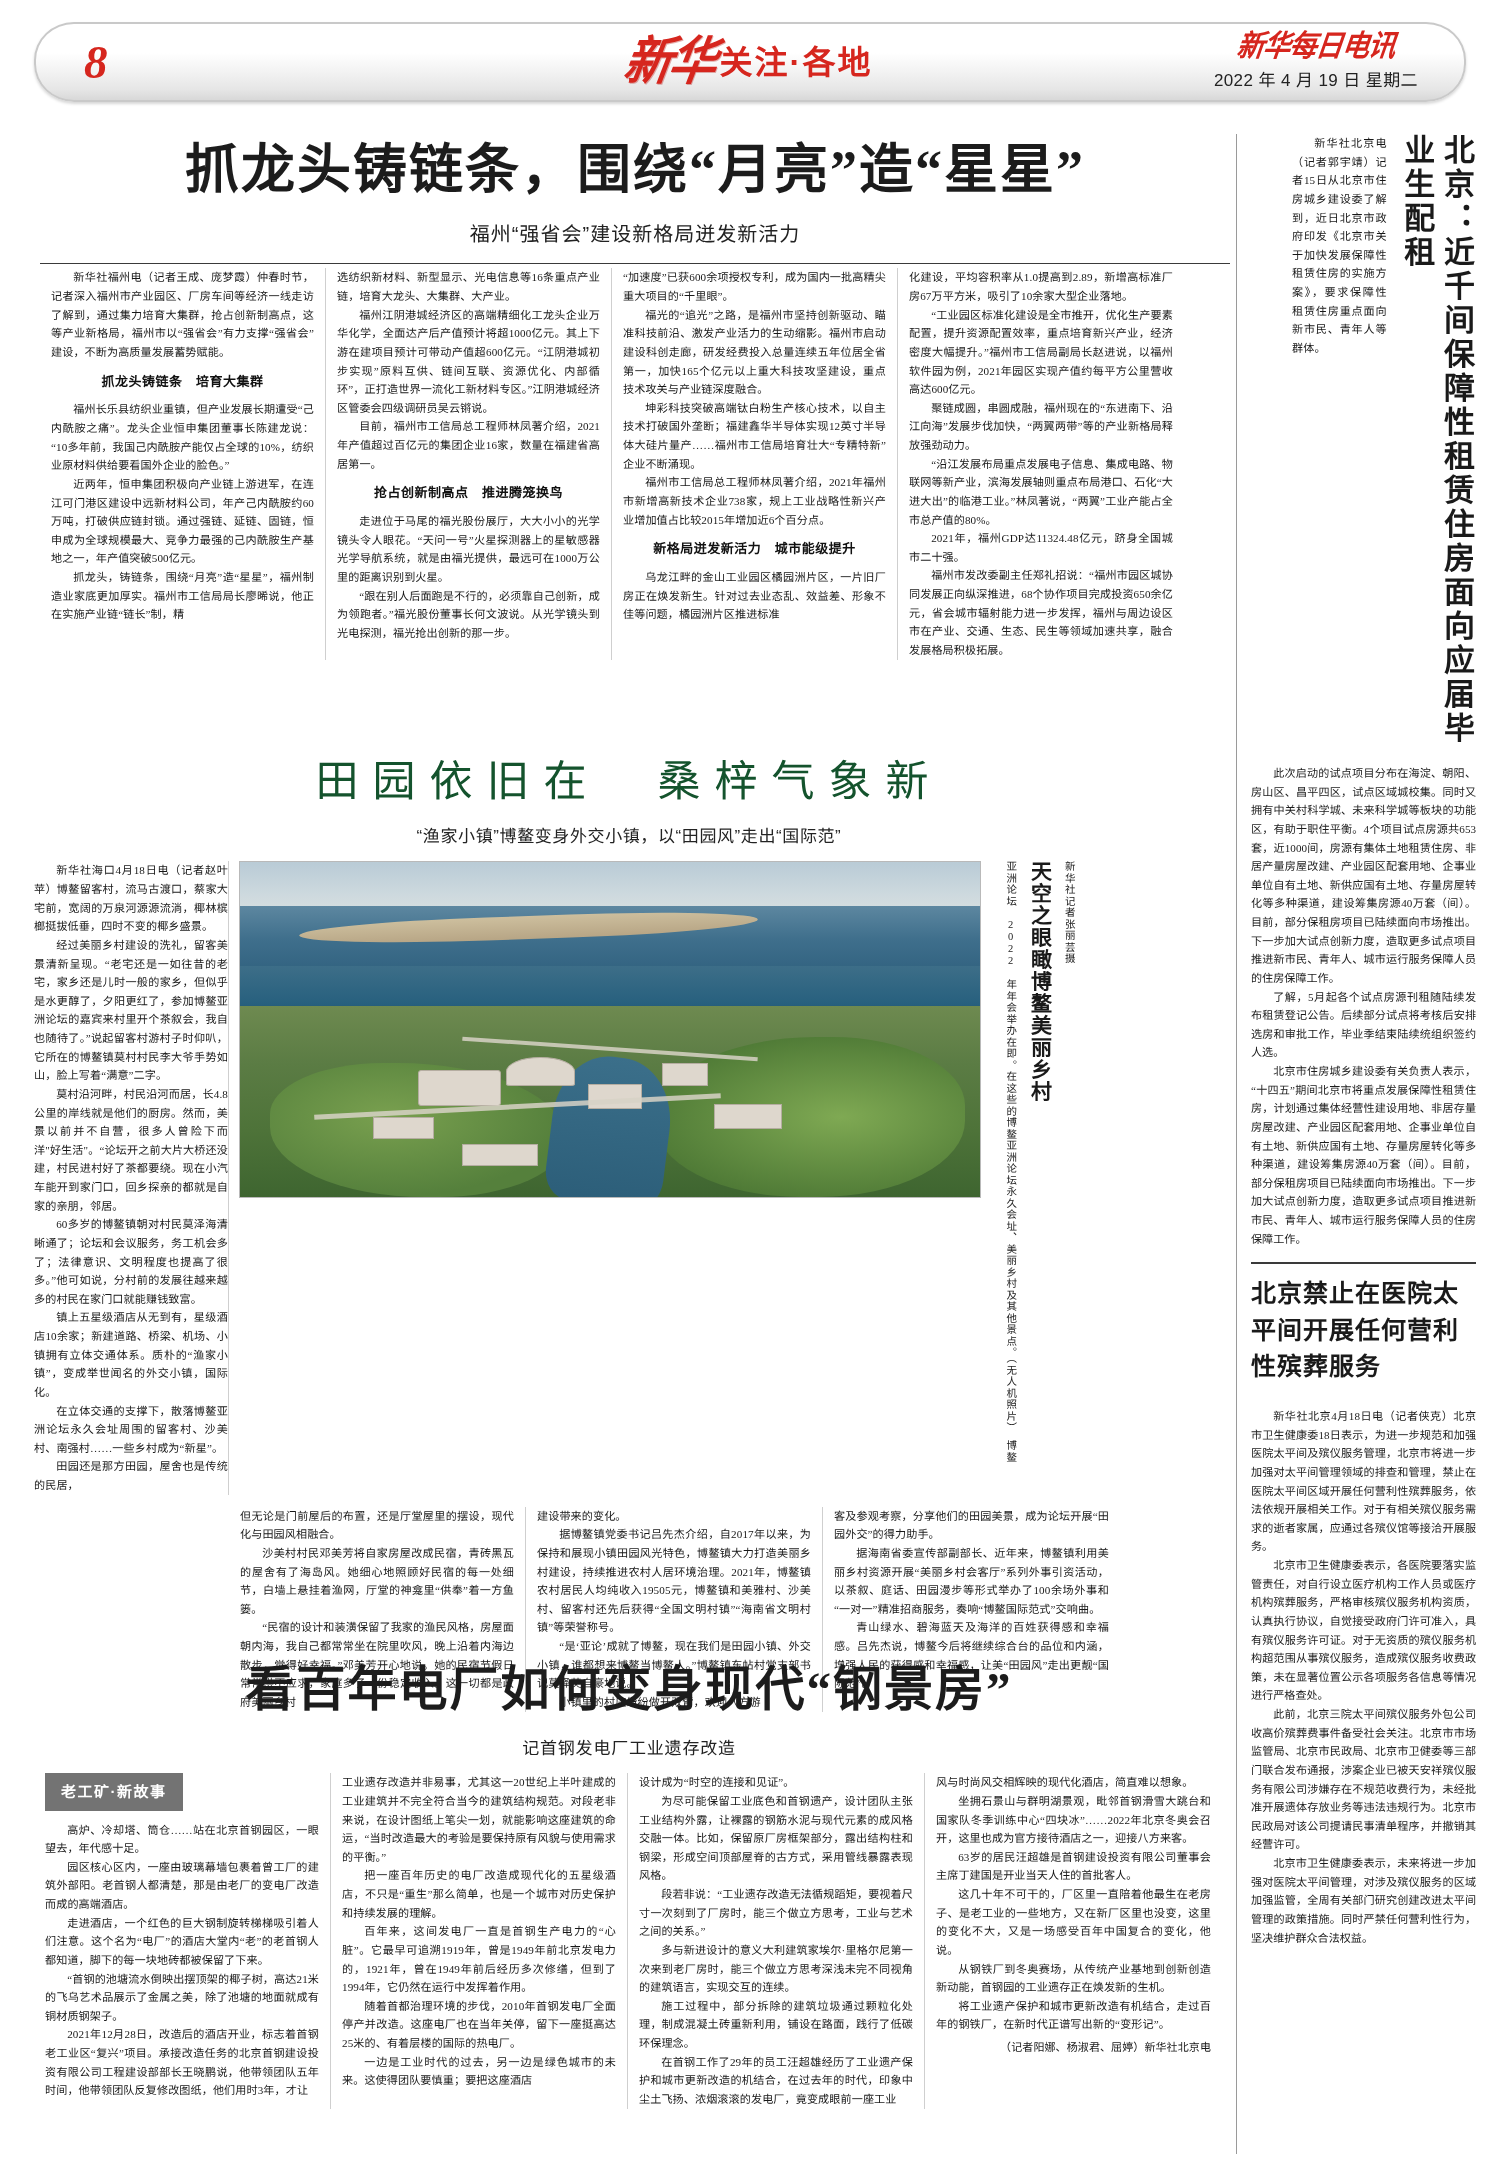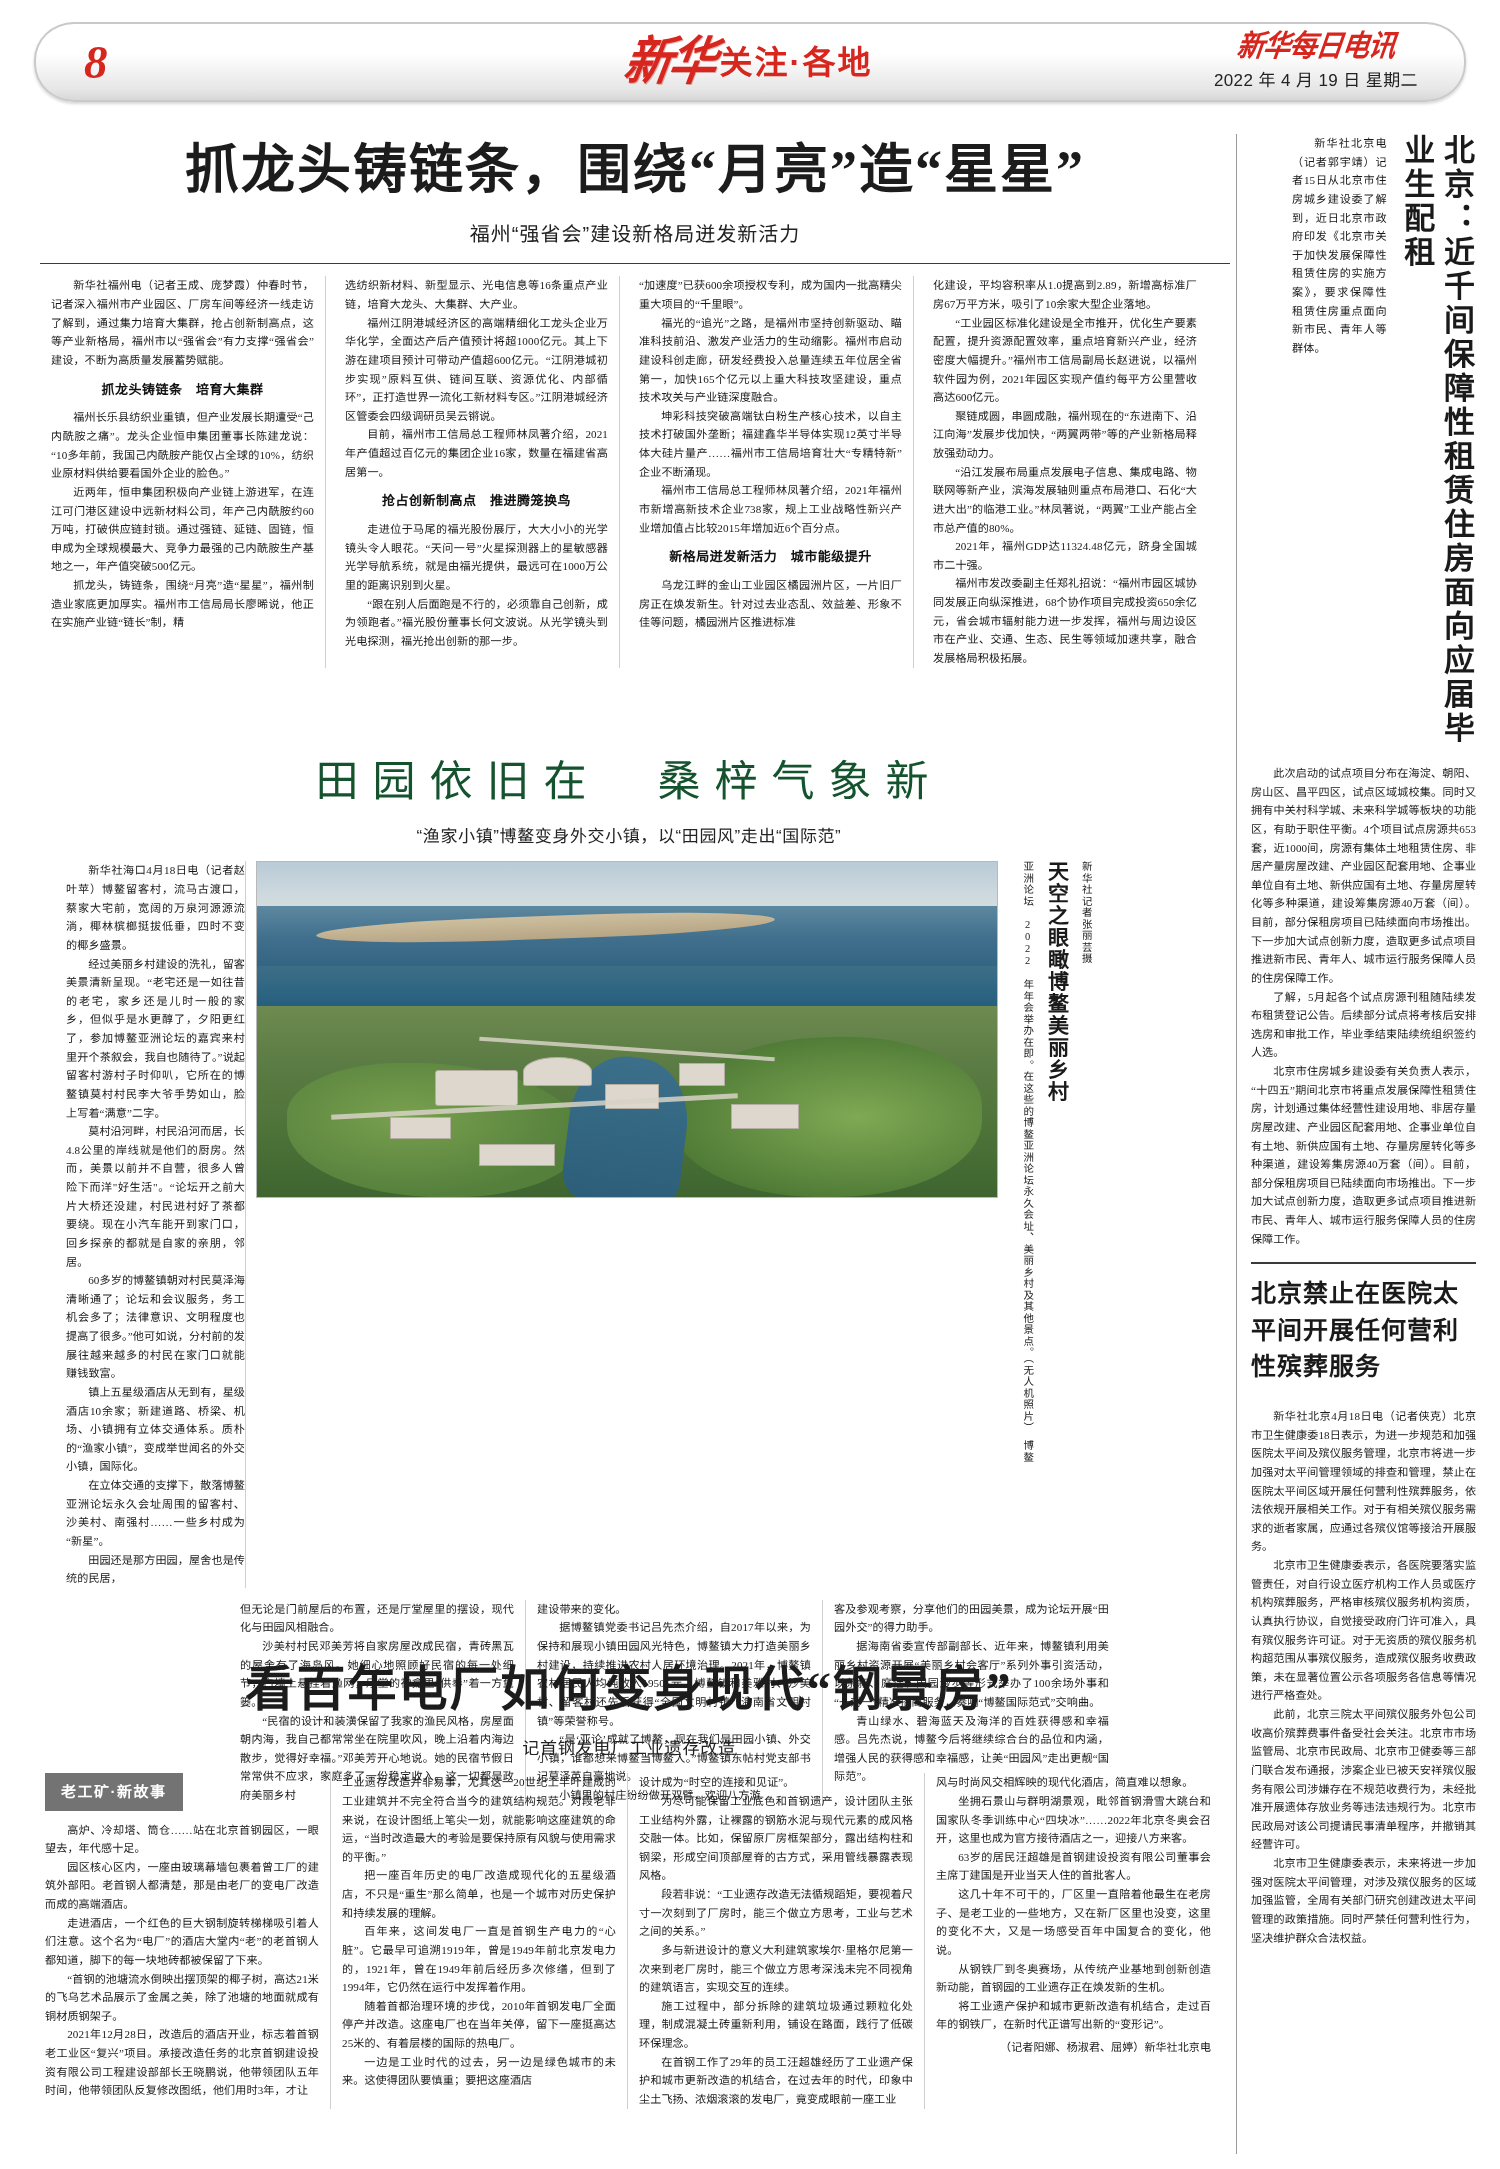--- a/index.html
+++ b/index.html
@@ -117,22 +117,22 @@
     color:#222;
     letter-spacing:1px;
     margin-top:18px;
   }
   .rule-thin{
     border-top:1px solid #3a3a3a;
     margin:16px 0 0 0;
   }
   .art1-cols{
     display:flex;
-    margin-top:12px;
-    gap:8px;
+    margin-top:4px;
+    gap:0;
   }
   .art1-cols .c{
     width:286px;
     padding:0 11px;
     box-sizing:border-box;
     border-right:1px solid #cfcfcf;
   }
   .art1-cols .c:last-child{border-right:none;}
 
   
@@ -156,21 +156,20 @@
     letter-spacing:.6px;
     margin-top:16px;
   }
   .art2-body{
     display:flex;
     margin-top:14px;
   }
   .art2-left{
     width:195px;padding-right:0;box-sizing:border-box;
     border-right:1px solid #cfcfcf;
-    margin-left:32px;
   }
   .art2-photo-wrap{
     width:760px;
     padding:0 10px;
     box-sizing:border-box;
     position:relative;
   }
   .photo{
     width:740px;height:335px;
     position:relative;overflow:hidden;

